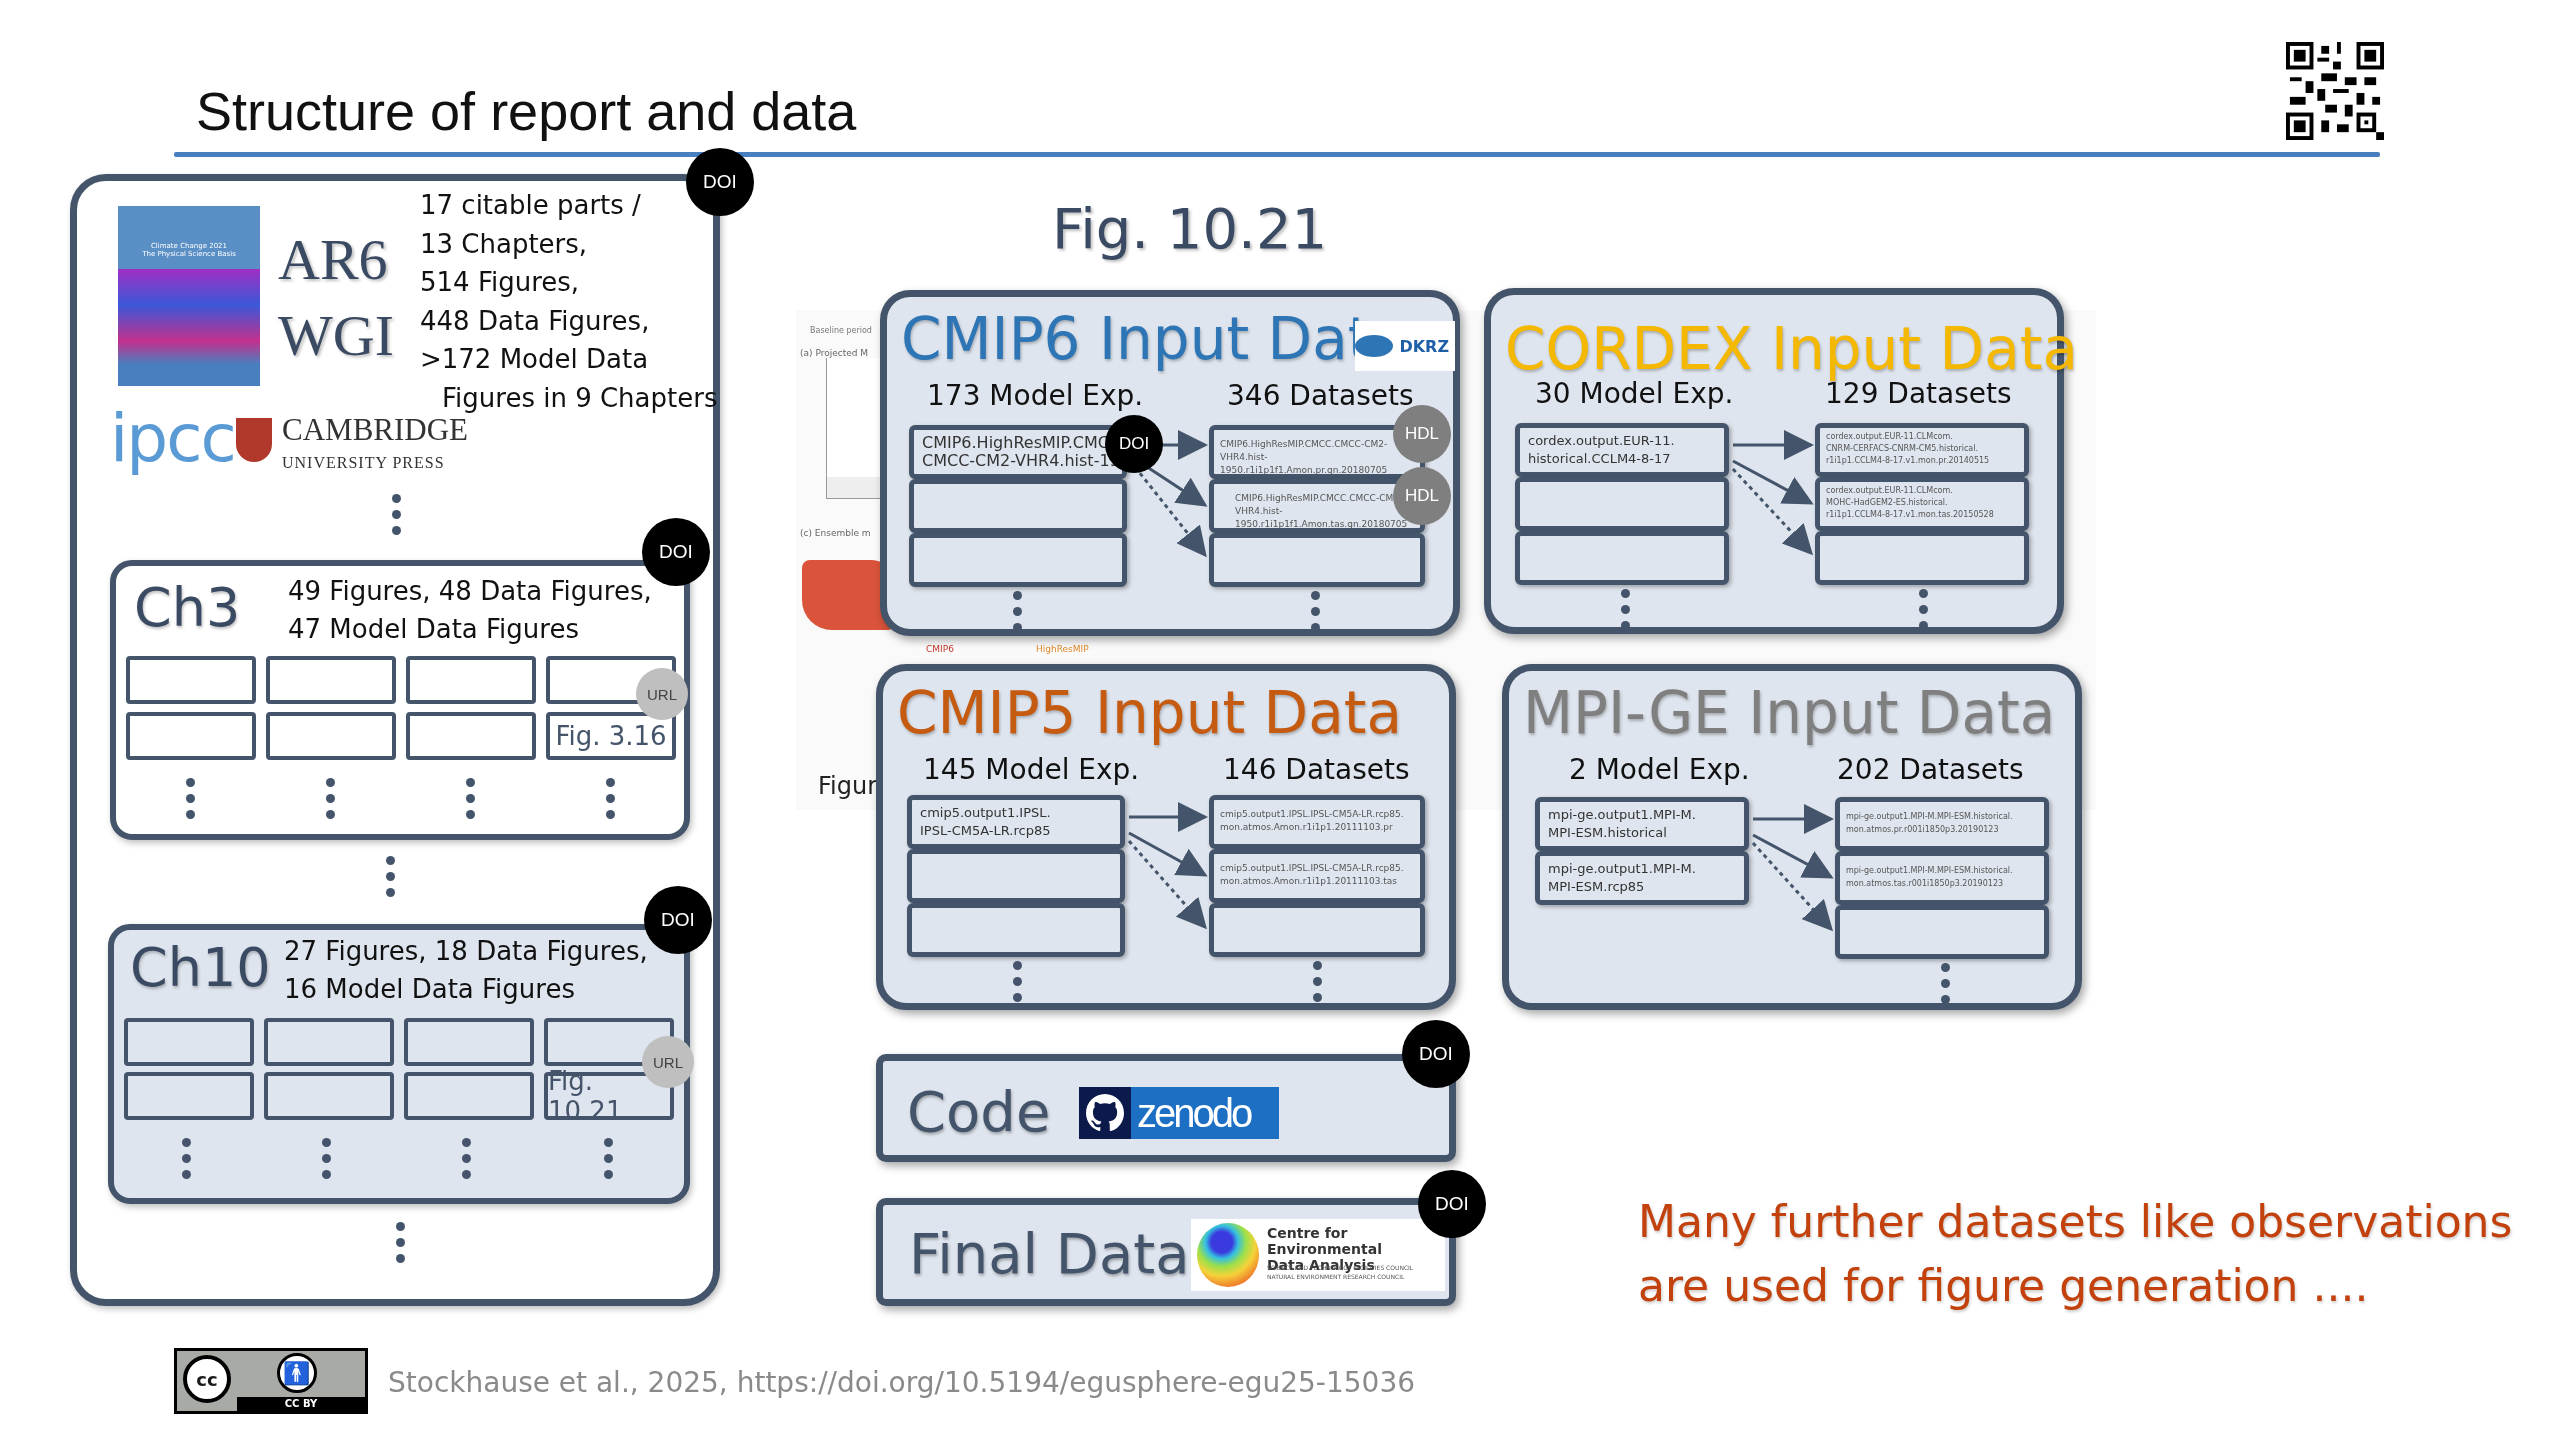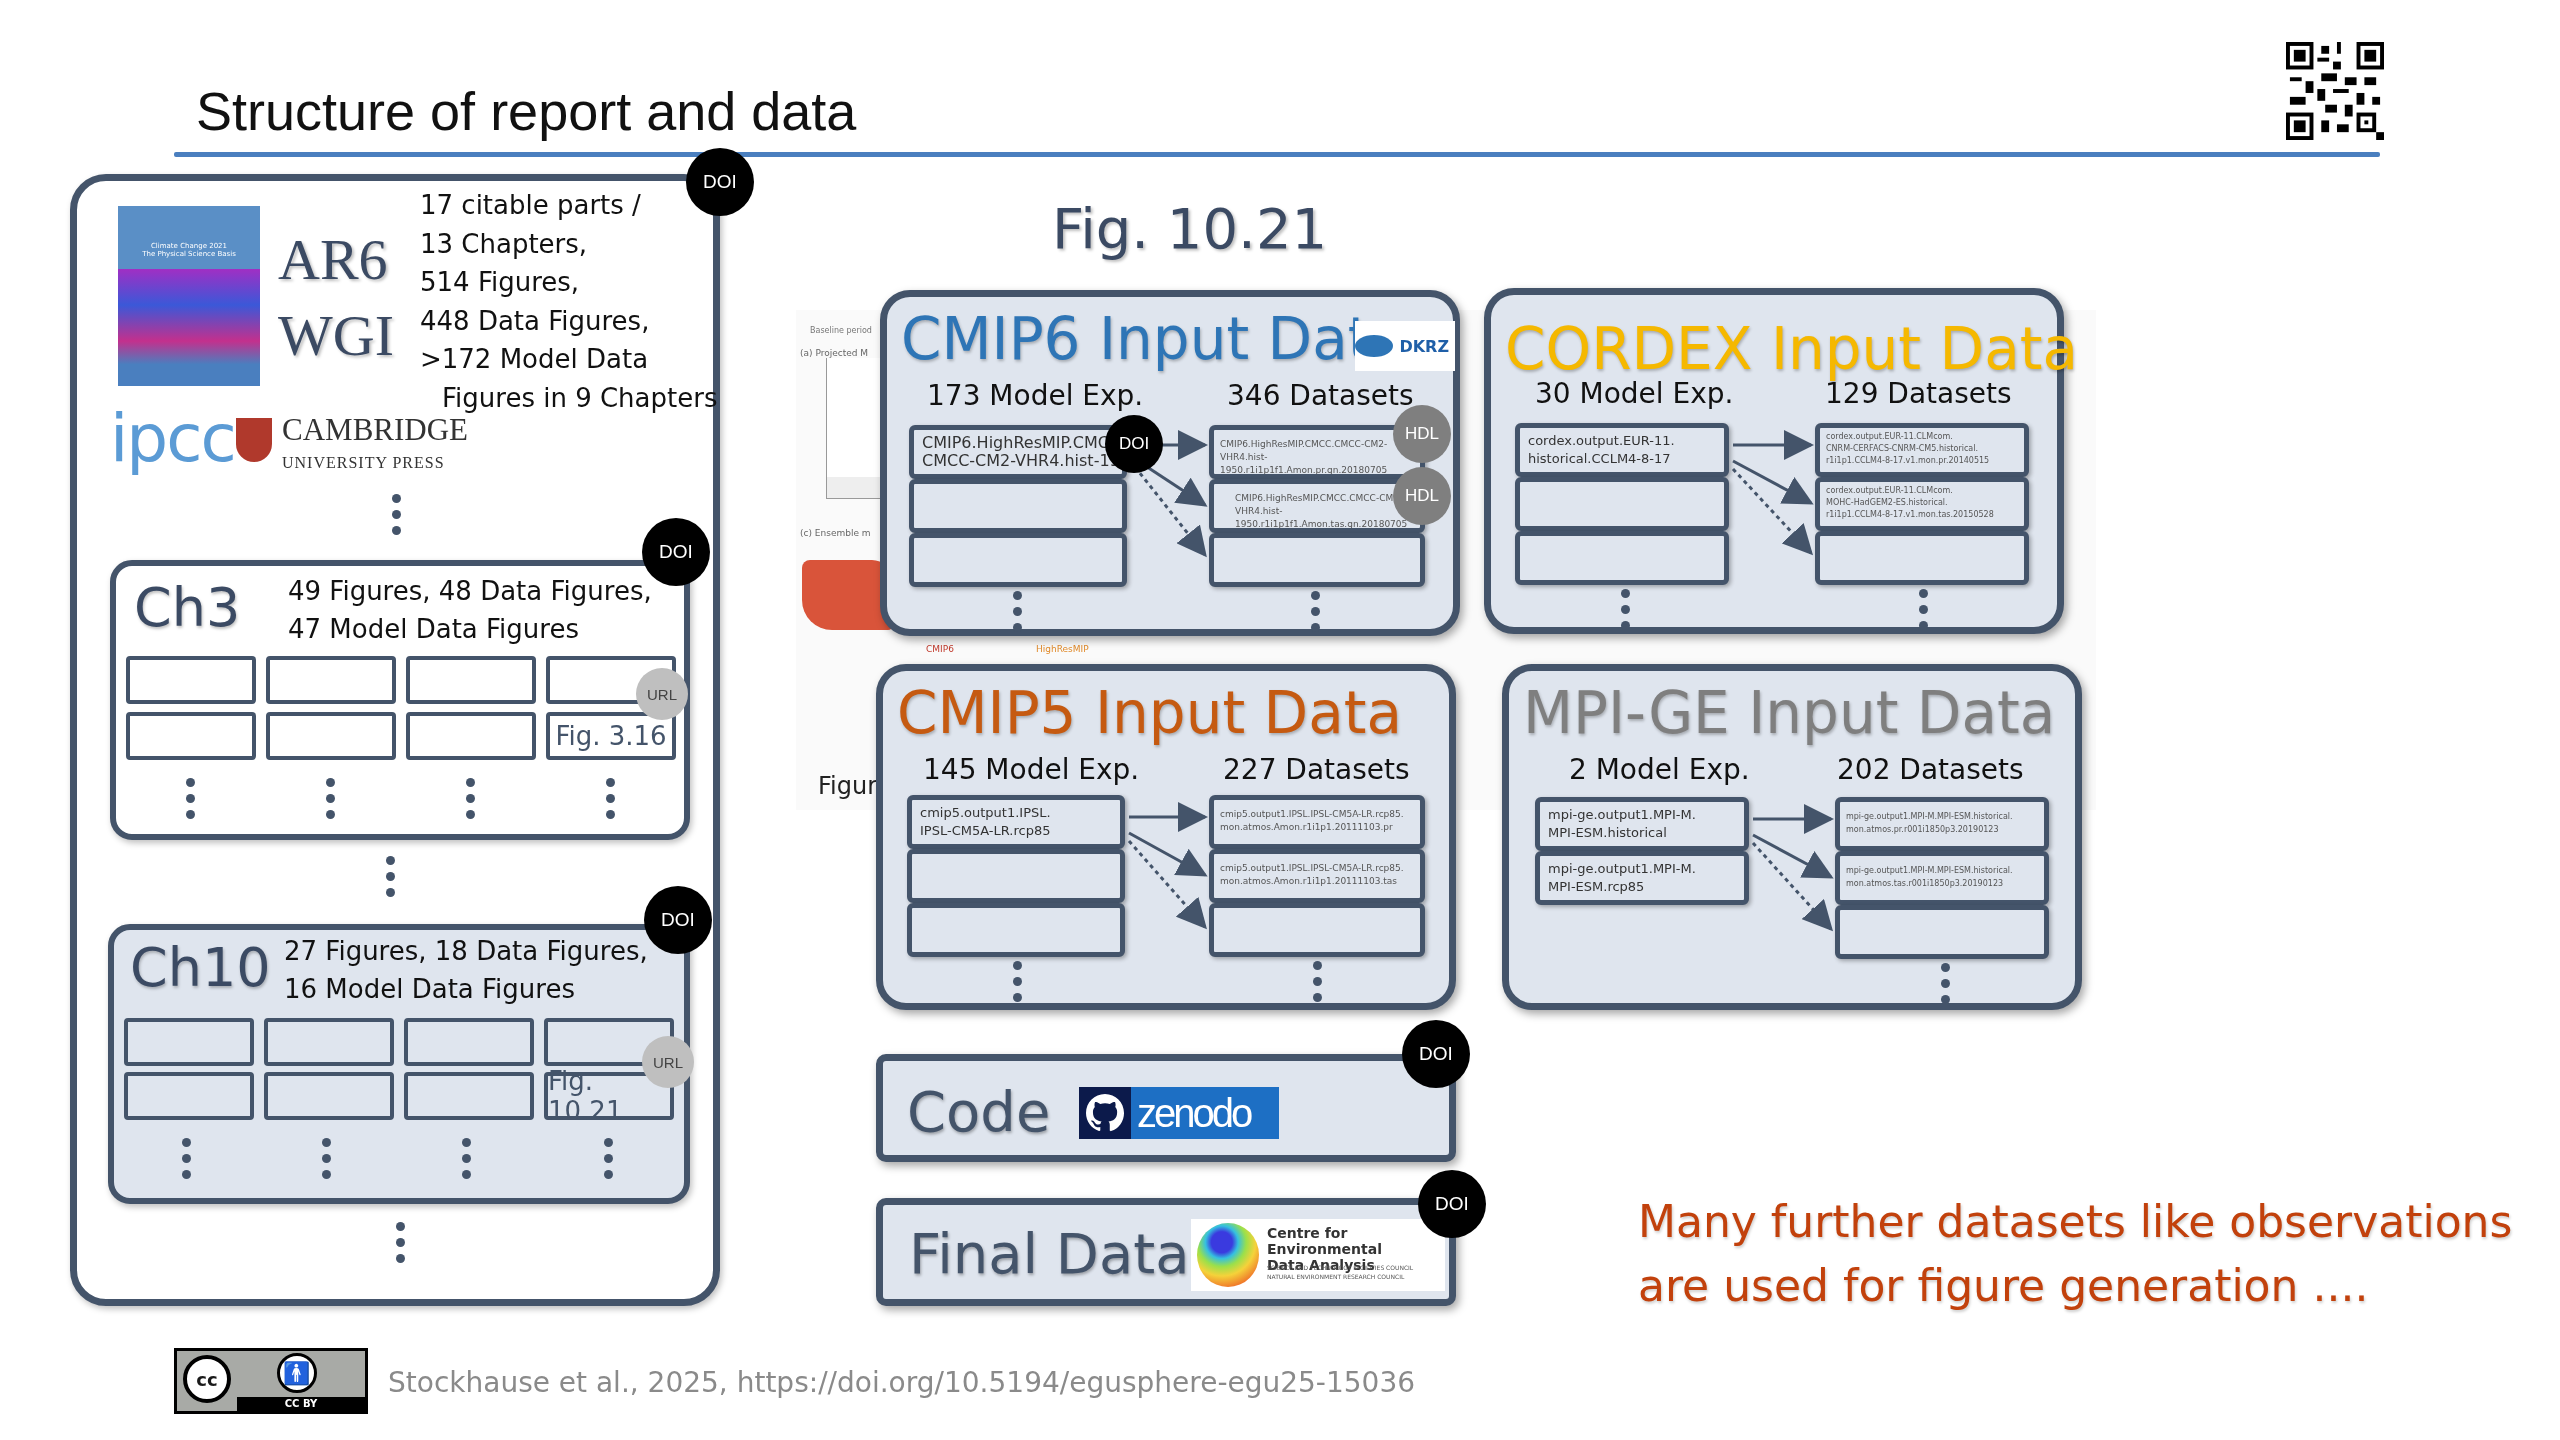--- a/index.html
+++ b/index.html
@@ -292,21 +292,21 @@
   <div class="abs vdots" style="left:428px;top:294px;">
       <i></i>
       <i></i>
       <i></i>
     </div>
 </div>
 
 <div class="abs dbox" style="left:876px;top:664px;width:580px;height:346px;">
   <div class="abs dbox-title" style="left:14px;top:8px;color:#c55a11;">CMIP5 Input Data</div>
   <div class="abs dbox-sub" style="left:40px;top:82px;">145 Model Exp.</div>
-  <div class="abs dbox-sub" style="left:340px;top:82px;">227 Datasets</div>
+  <div class="abs dbox-sub" style="left:340px;top:82px;">146 Datasets</div>
   <div class="rb" style="left:24px;top:124px;width:218px;height:54px;font-size:13px;line-height:18px;white-space:pre;">cmip5.output1.IPSL.
 IPSL-CM5A-LR.rcp85</div>
   <div class="rb" style="left:24px;top:178px;width:218px;height:54px;"></div>
   <div class="rb" style="left:24px;top:232px;width:218px;height:54px;"></div>
   <div class="rb tiny" style="left:326px;top:124px;width:216px;height:54px;white-space:pre;">cmip5.output1.IPSL.IPSL-CM5A-LR.rcp85.
 mon.atmos.Amon.r1i1p1.20111103.pr</div>
   <div class="rb tiny" style="left:326px;top:178px;width:216px;height:54px;white-space:pre;">cmip5.output1.IPSL.IPSL-CM5A-LR.rcp85.
 mon.atmos.Amon.r1i1p1.20111103.tas</div>
   <div class="rb" style="left:326px;top:232px;width:216px;height:54px;"></div>
   <svg class="arrows" style="left:0;top:0;width:580px;height:346px;">

